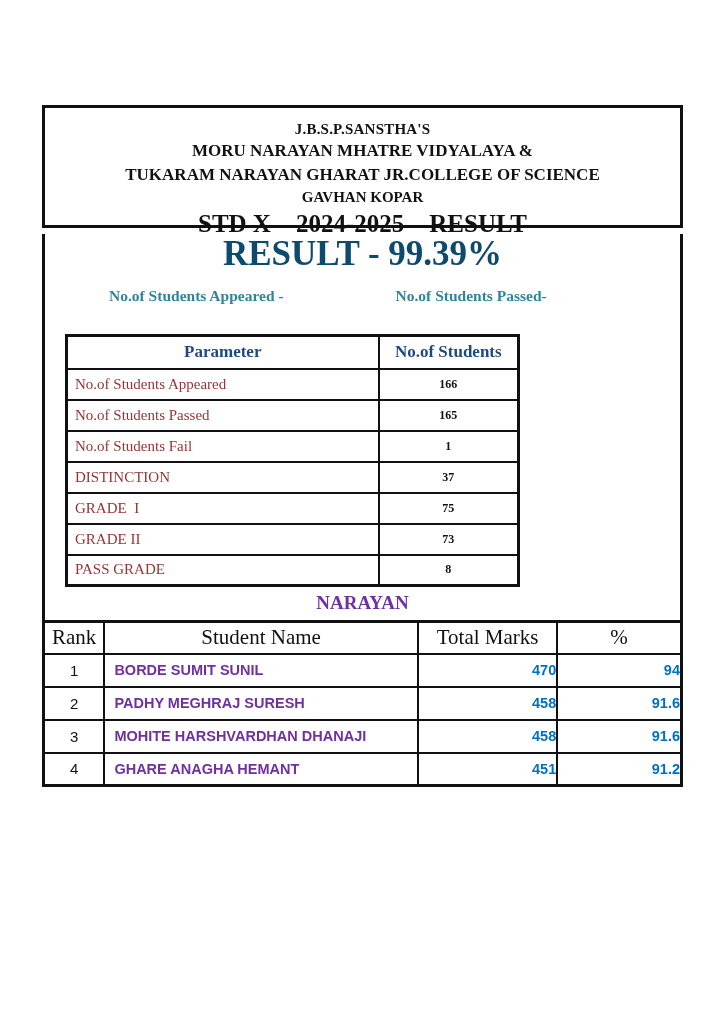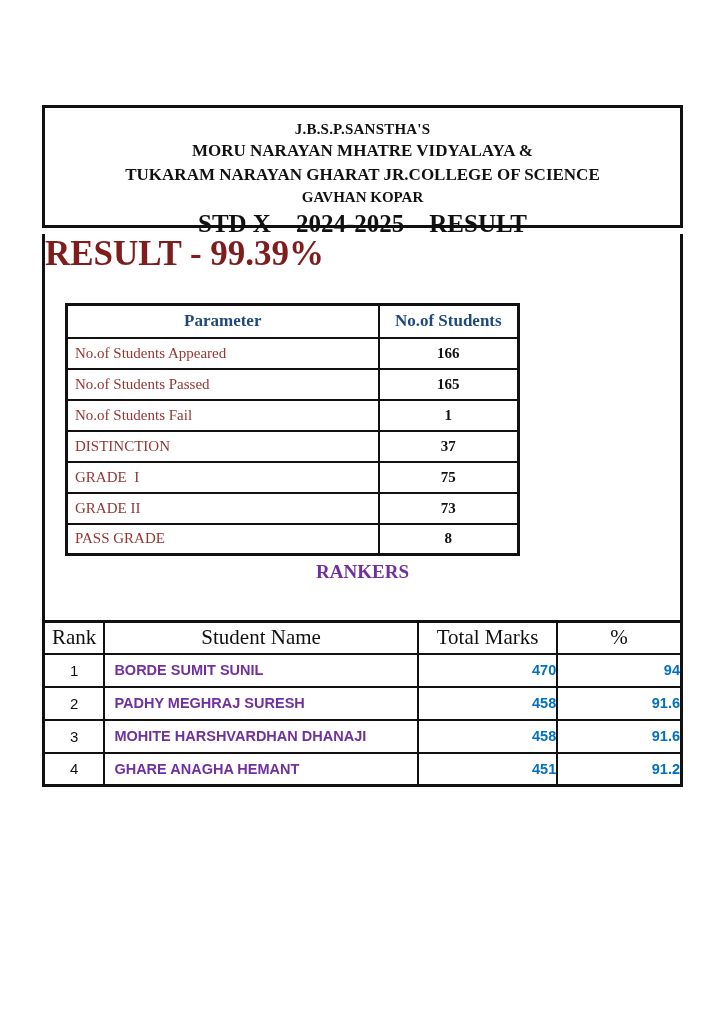--- a/index.html
+++ b/index.html
@@ -10,34 +10,34 @@
   
   .header-box { border: 3px solid #111; text-align: center; padding-top: 12px; height: 123px; color: #111; }
   .h-line1 { font-size: 15px; font-weight: bold; line-height: 19px; letter-spacing: 0.2px; }
   .h-line2 { font-size: 17px; font-weight: bold; line-height: 24px; }
   .h-line3 { font-size: 17px; font-weight: bold; line-height: 24px; }
   .h-line4 { font-size: 15px; font-weight: bold; line-height: 21px; }
   .h-line5 { font-size: 25px; font-weight: bold; line-height: 31px; white-space: pre; }
 
   
   .content-box { border-left: 3px solid #111; border-right: 3px solid #111; width: 641px; height: 386px; }
-  .result-title { text-align: left; color: #7f1d1d; font-weight: bold; font-size: 35px; margin-top: 6px; line-height: 40px; }
+  .result-title { text-align: center; color: #0c4a6e; font-weight: bold; font-size: 35px; margin-top: 6px; line-height: 40px; }
   .stats-line { display: flex; margin-top: 13px; font-size: 15.5px; font-weight: bold; color: #31849B; }
   .stats-appeared { margin-left: 64px; }
   .stats-passed { margin-left: 112px; }
 
   
   table.summary { border-collapse: collapse; margin-left: 61px; margin-top: 29px; }
   table.summary, table.summary td, table.summary th { border: 2px solid #111; }
   table.summary { border-width: 3px; margin-left: 20px; }
   table.summary th { width: 312px; height: 33px; color: #1F497D; font-size: 17px; font-weight: bold; text-align: center; }
   table.summary th.num-col { width: 140px; }
   table.summary td { height: 31px; }
   td.param-label { color: #943634; font-size: 15px; padding-left: 7px; white-space: pre; }
-  td.param-value { text-align: center; font-weight: bold; font-size: 15px; color: #111; }
+  td.param-value { text-align: center; font-weight: bold; font-size: 12px; color: #111; }
 
   .rankers-title { text-align: center; color: #7030A0; font-weight: bold; font-size: 19px; margin-top: 3px; line-height: 26px; }
 
   
   table.rankers { border-collapse: collapse; width: 641px; }
   table.rankers td, table.rankers th { border: 2px solid #111; }
   table.rankers { border: 3px solid #111; }
   table.rankers th { height: 32px; font-size: 21px; font-weight: normal; color: #111; text-align: center; font-family: "Liberation Serif", "DejaVu Serif", serif; }
   table.rankers td { height: 33px; font-family: "Liberation Sans", "DejaVu Sans", sans-serif; }
   td.rank-cell { text-align: center; font-size: 15px; color: #111; }
@@ -54,20 +54,24 @@
       <div class="h-line1">J.B.S.P.SANSTHA'S</div>
       <div class="h-line2">MORU NARAYAN MHATRE VIDYALAYA &amp;</div>
       <div class="h-line3">TUKARAM NARAYAN GHARAT JR.COLLEGE OF SCIENCE</div>
       <div class="h-line4">GAVHAN KOPAR</div>
       <div class="h-line5">STD X    2024-2025    RESULT</div>
     </div>
 
     <div class="content-box">
       <div class="result-title">RESULT - 99.39%</div>
 
+      <div class="stats-line">
+        <span class="stats-appeared">No.of Students Appeared -</span>
+        <span class="stats-passed">No.of Students Passed-</span>
+      </div>
 
       <table class="summary">
         <thead>
           <tr>
             <th>Parameter</th>
             <th class="num-col">No.of Students</th>
           </tr>
         </thead>
         <tbody>
           <tr>
@@ -94,21 +98,21 @@
             <td class="param-label">GRADE II</td>
             <td class="param-value">73</td>
           </tr>
           <tr>
             <td class="param-label">PASS GRADE</td>
             <td class="param-value">8</td>
           </tr>
         </tbody>
       </table>
 
-      <div class="rankers-title">RANKERS</div>
+      <div class="rankers-title">NARAYAN</div>
     </div>
 
     <table class="rankers">
       <colgroup>
         <col style="width:61px">
           <col style="width:315px">
           <col style="width:140px">
           <col style="width:125px">
       </colgroup>
       <thead>

